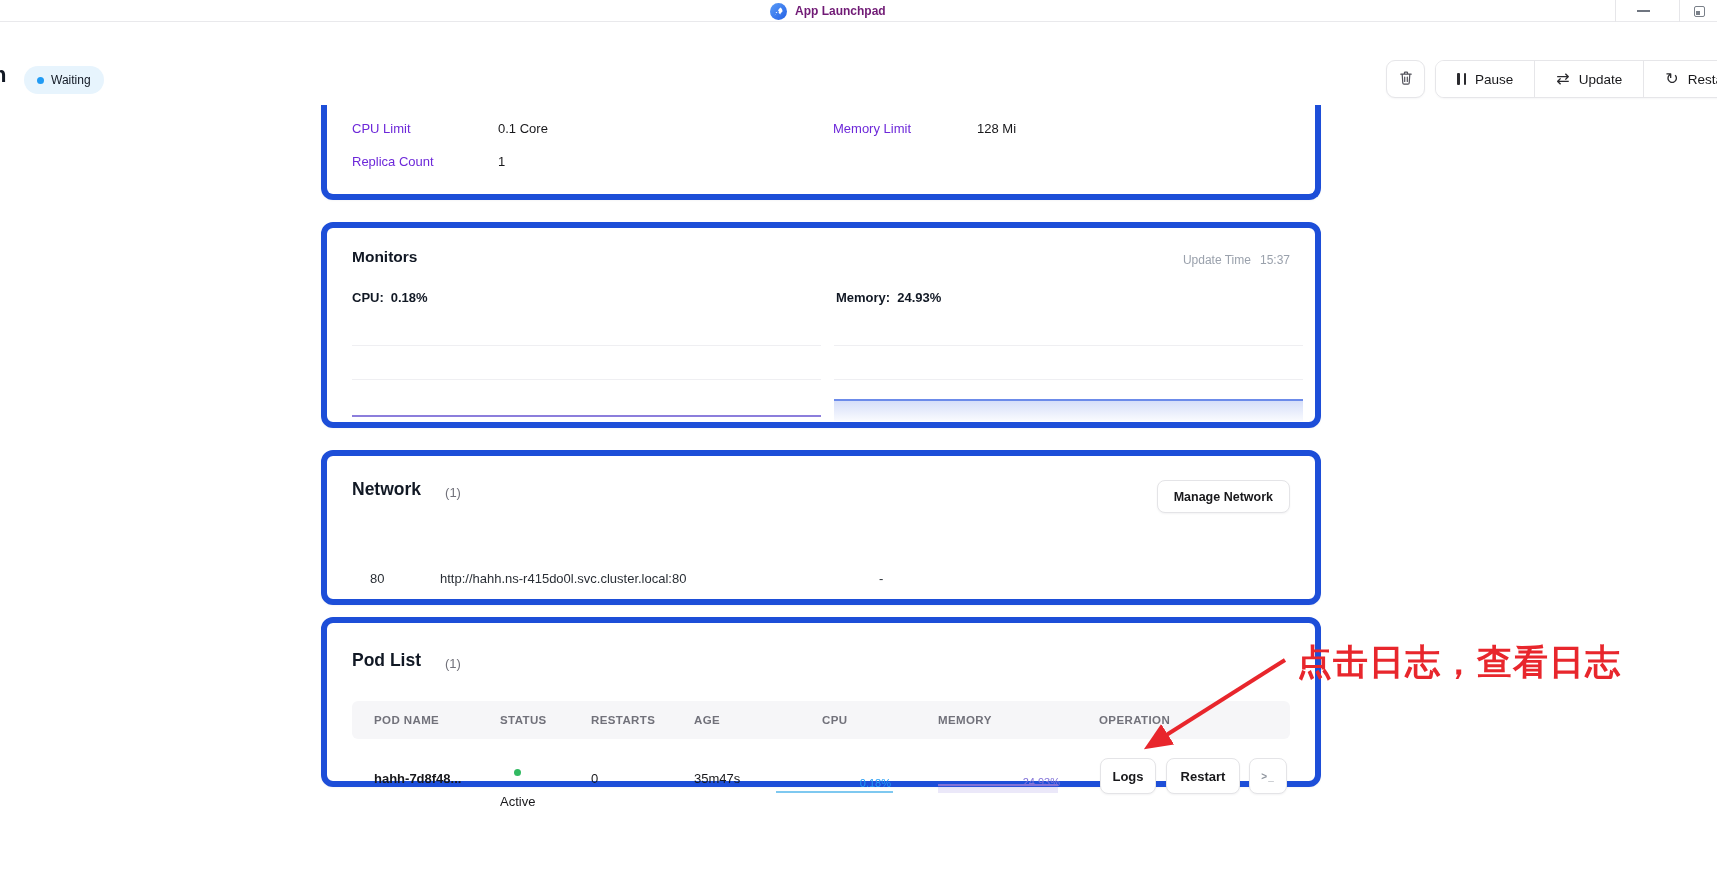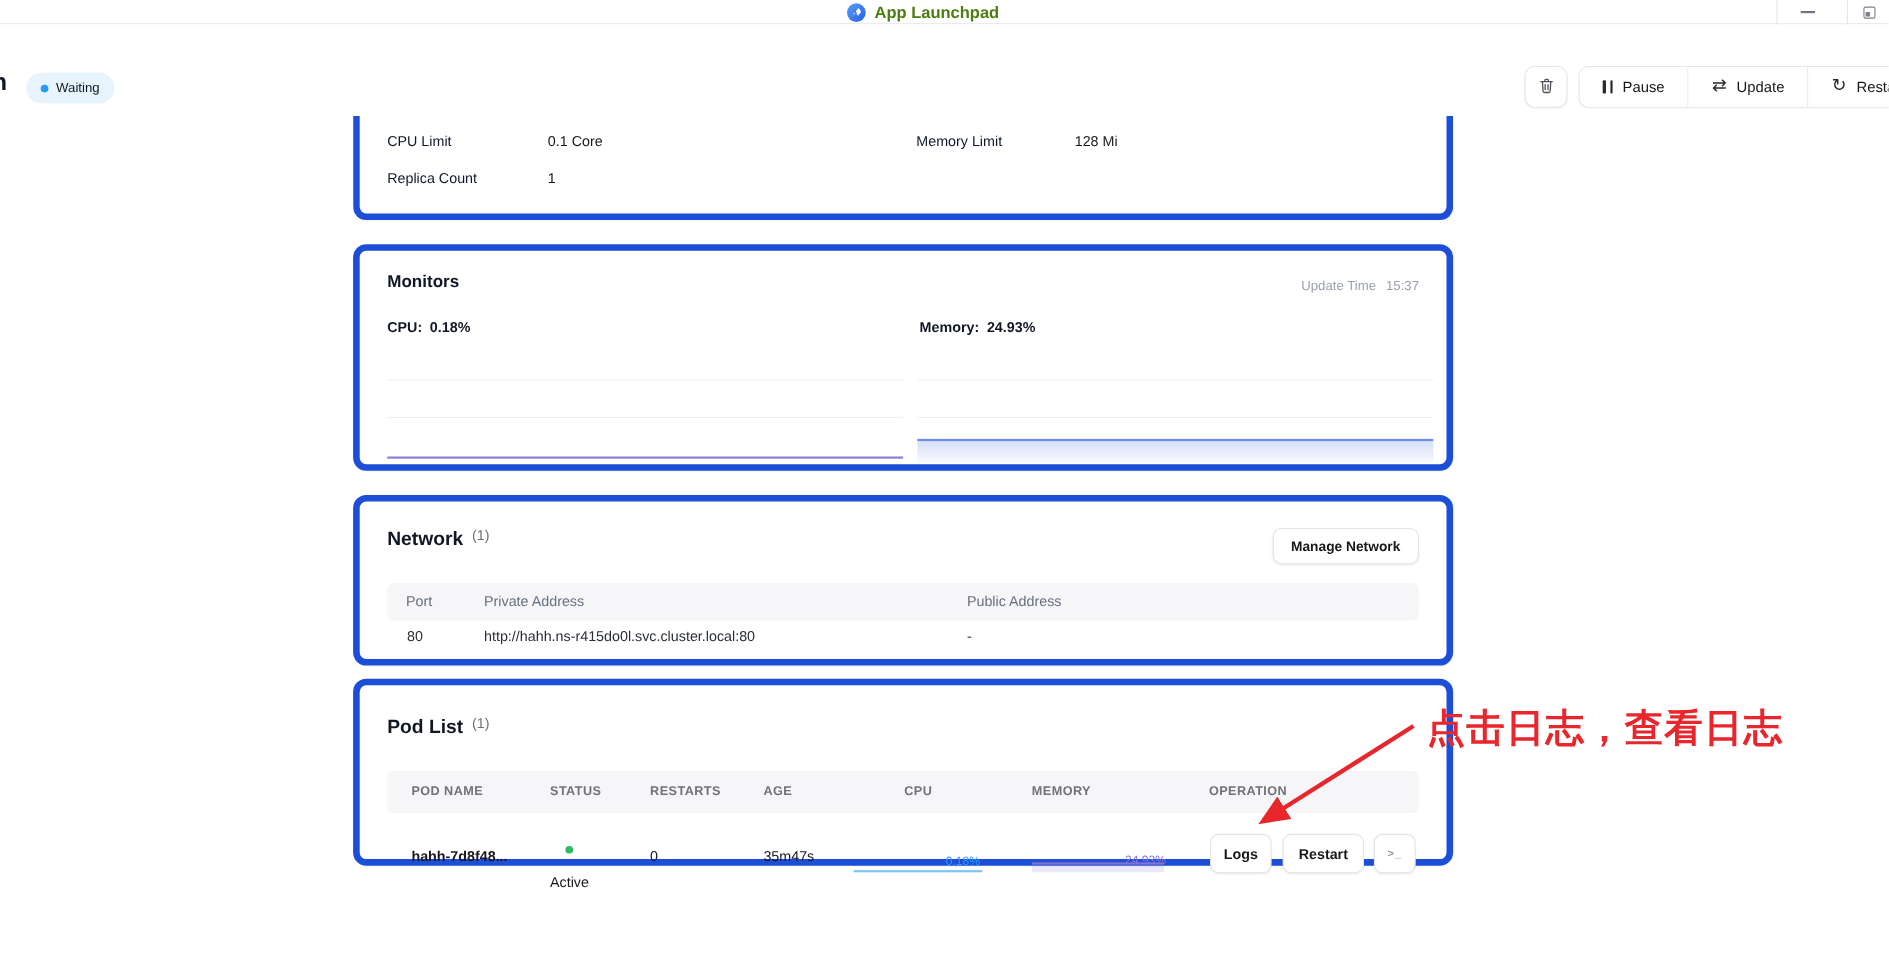--- a/index.html
+++ b/index.html
@@ -8,21 +8,21 @@
   .page { position:relative; width:1717px; height:872px; background:#ffffff;
           font-family:"Liberation Sans", sans-serif; color:#18181B; overflow:hidden; }
 
   
   .topbar { position:absolute; top:0; left:0; right:0; height:22px; background:#fff;
             border-bottom:1px solid #E9E9EC; }
   .topbar-center { position:absolute; left:770px; top:1px; height:20px; display:flex; align-items:center; gap:8px; }
   .app-icon { width:17px; height:17px; border-radius:50%；; border-radius:50%;
               background:linear-gradient(135deg,#5A9CF8,#2461E5);
               display:flex; align-items:center; justify-content:center; flex:none; }
-  .app-title { font-size:15px; font-weight:600; color:#4d7c0f; white-space:nowrap; }
+  .app-title { font-size:12px; font-weight:600; color:#701a75; white-space:nowrap; }
   .tb-divider { position:absolute; top:0; width:1px; height:22px; background:#E6E6E9; }
   .tb-d1 { left:1615px; } .tb-d2 { left:1679px; }
   .win-btn { position:absolute; top:0; height:22px; border:none; background:transparent;
              display:flex; align-items:center; justify-content:center; cursor:pointer; }
   .win-min { left:1622px; width:42px; }
   .win-restore { left:1682px; width:34px; }
   .min-glyph { width:13px; height:2px; background:#6F7580; }
   .restore-glyph { width:11px; height:11px; border:1.6px solid #7A8089; border-radius:2px; position:relative; }
   .restore-glyph::after { content:""; position:absolute; left:1px; bottom:1px; width:4px; height:4px; background:#7A8089; }
 
@@ -46,36 +46,36 @@
                       color:#18181B; cursor:pointer; white-space:nowrap; }
   .btn-group button:last-child { border-right:none; }
   .pause-icon { display:flex; gap:4px; }
   .pause-icon i { width:2.5px; height:12px; background:#2A2A2E; border-radius:1px; }
   .uni-icon { font-size:16px; line-height:1; color:#2A2A2E; }
 
   
   .card { position:absolute; left:321px; width:1000px; background:#fff;
           border:6px solid #1d4ed8; border-radius:12px; box-shadow:0 1px 2px rgba(16,24,40,.04); }
   .card-overview { top:105px; height:95px; border-top:none; border-radius:0 0 12px 12px; }
-  .ov-label { position:absolute; font-size:13px; color:#0f172a; }
+  .ov-label { position:absolute; font-size:13px; color:#6d28d9; }
   .ov-value { position:absolute; font-size:13px; color:#18181B; }
 
   .card-monitors { top:222px; height:206px; }
   .mon-title { position:absolute; left:25px; top:20px; font-size:15.5px; font-weight:700; color:#111824; }
   .mon-update { position:absolute; right:25px; top:25px; font-size:12px; color:#9AA1AC; display:flex; gap:9px; }
   .mon-metric { position:absolute; top:62px; font-size:13px; font-weight:700; color:#111824; display:flex; gap:7px; }
   .chart { position:absolute; top:83px; width:469px; height:109px; }
   .chart .grid { position:absolute; left:0; right:0; height:1px; background:#EFEFF2; }
   .g1 { top:34px; } .g2 { top:68px; }
   .cpu-line { position:absolute; left:0; right:0; bottom:3px; height:2px; background:#8C7EDC; }
   .mem-line { position:absolute; left:0; right:0; top:88px; height:2px; background:#6C8BEA; }
   .mem-fill { position:absolute; left:0; right:0; top:90px; height:20px;
               background:linear-gradient(180deg, rgba(108,139,234,.28), rgba(108,139,234,.04)); }
 
-  .sec-title { position:absolute; left:25px; display:flex; align-items:flex-start; gap:8px;
+  .sec-title { position:absolute; left:25px; display:flex; align-items:flex-end; gap:24px;
                font-size:17.5px; font-weight:700; color:#111824; }
   .sec-count { font-size:13px; color:#71717A; font-weight:400; }
 
   .card-network { top:450px; height:155px; }
   .net-title { top:23px; }
   .manage-btn { position:absolute; right:25px; top:24px; height:33px; padding:0 16px;
                 border:1px solid #E4E4E7; border-radius:8px; background:#fff; font-size:12.5px;
                 font-weight:600; color:#18181B; cursor:pointer; box-shadow:0 1px 2px rgba(16,24,40,.05); }
   .thead { position:absolute; left:25px; right:25px; background:#F6F6F8; border-radius:6px; }
   .net-thead { top:74px; height:34px; }
@@ -201,25 +201,20 @@
       <div class="mem-line"></div>
     </div>
   </section>
 
   <section class="card card-network">
     <div class="sec-title net-title">
       <span>Network</span>
       <span class="sec-count">(1)</span>
     </div>
     <button class="manage-btn">Manage Network</button>
-    <div class="thead net-thead">
-      <span style="left:17px;">Port</span>
-      <span style="left:88px;">Private Address</span>
-      <span style="left:527px;">Public Address</span>
-    </div>
     <div class="net-row">
       <span style="left:43px;">80</span>
       <span style="left:113px;">http://hahh.ns-r415do0l.svc.cluster.local:80</span>
       <span style="left:552px;">-</span>
     </div>
   </section>
 
   <section class="card card-pods">
     <div class="sec-title pods-title">
       <span>Pod List</span>

